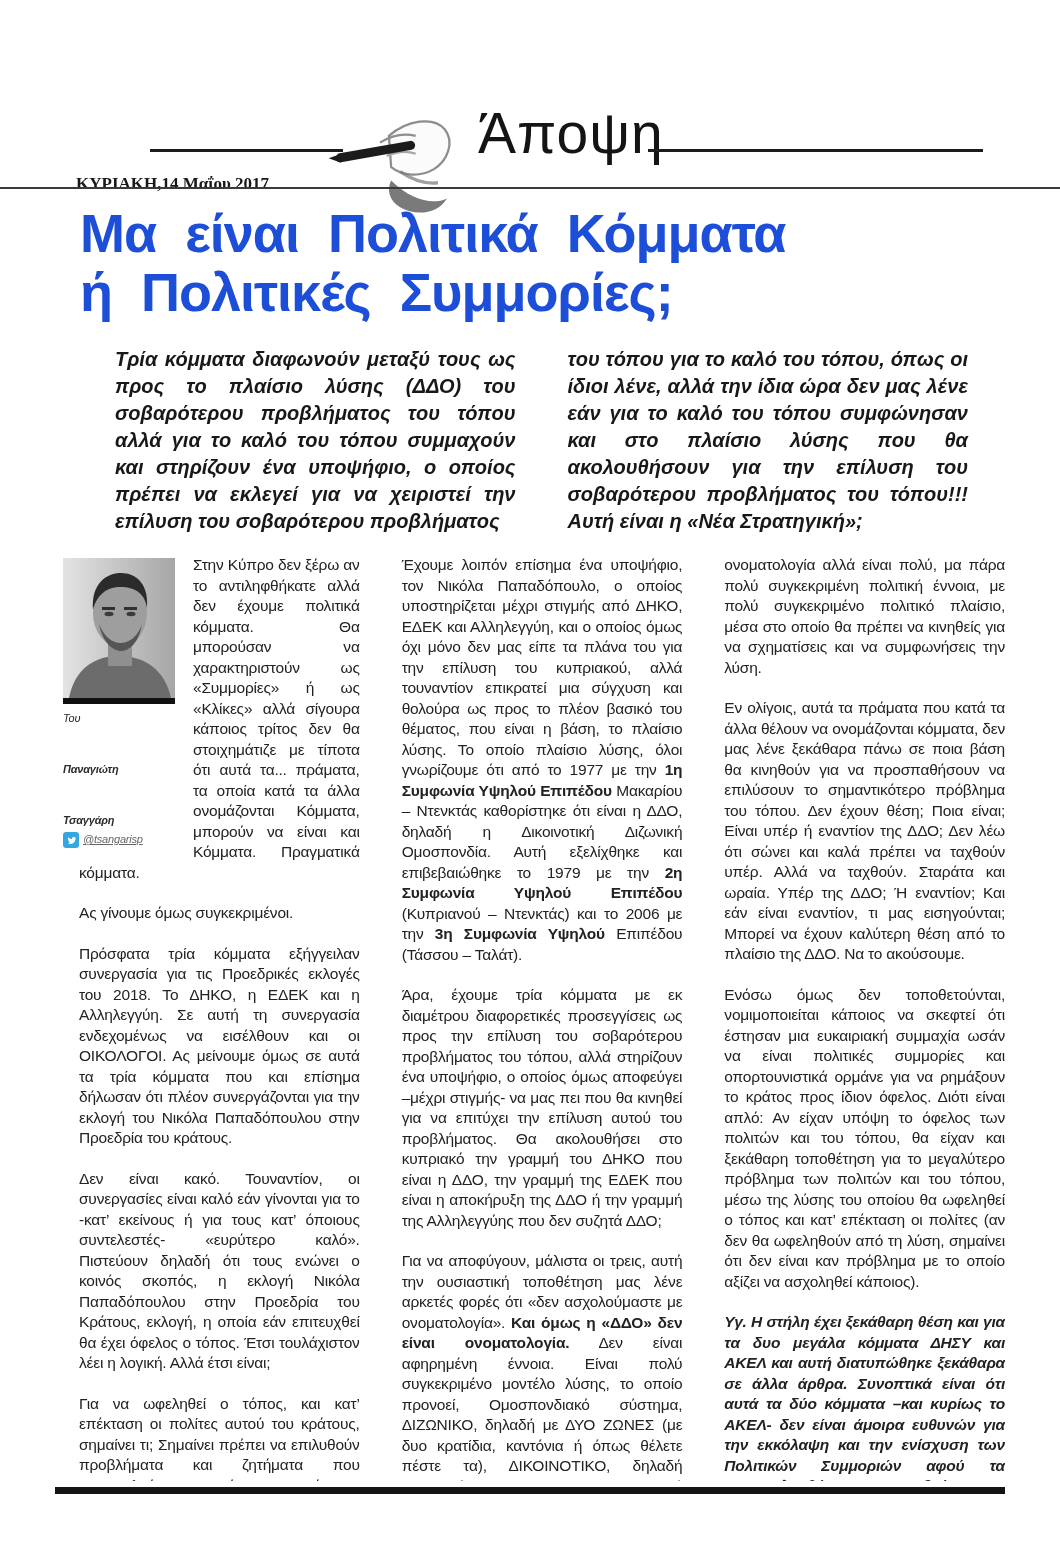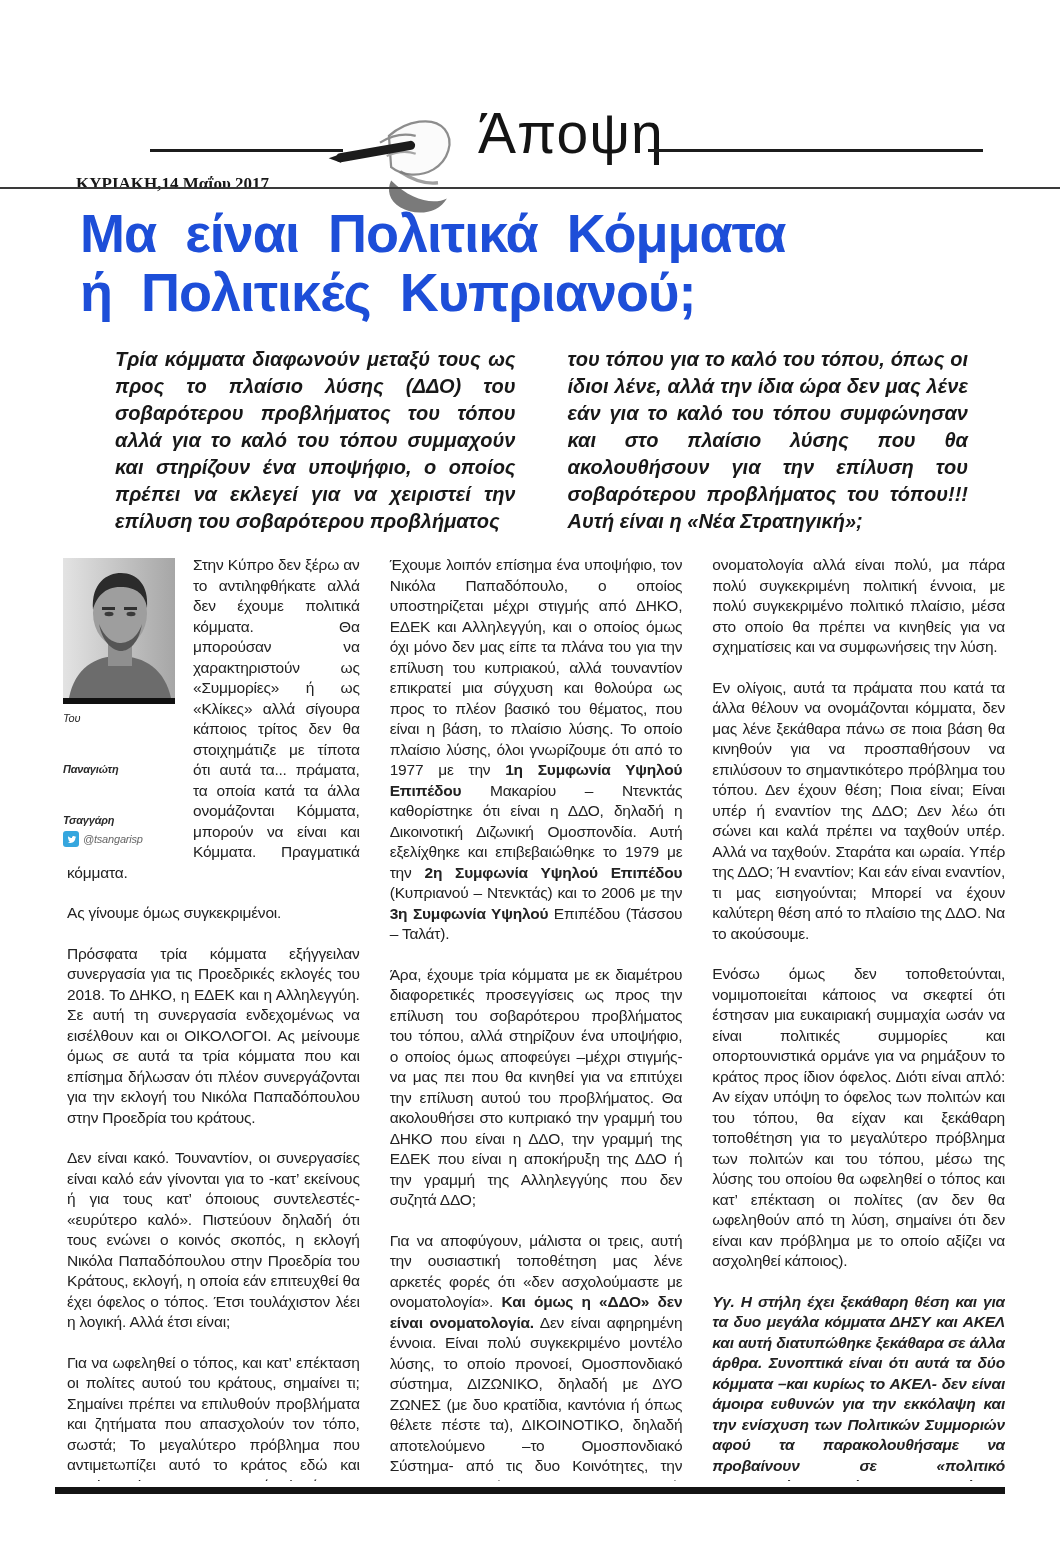--- a/index.html
+++ b/index.html
@@ -17,30 +17,30 @@
   .date{position:absolute;left:76px;top:174px;font-family:"Liberation Serif","DejaVu Serif",serif;font-weight:700;font-size:17px;color:#181818;}
   .full-rule{position:absolute;left:0;top:187px;width:1060px;height:2px;background:#3a3a3a;}
   
   .headline{margin:12px 60px 0 80px;font-weight:700;font-size:54px;line-height:59px;letter-spacing:-1px;word-spacing:15px;color:#1d4ed8;}
   
   .lead{display:flex;gap:52px;margin:24px 92px 0 115px;font-weight:700;font-style:italic;font-size:20px;line-height:27px;text-align:justify;color:#181818;}
   .lead > div{flex:1;}
   
   .columns{display:flex;gap:26px;margin:20px 55px 0 63px;height:926px;overflow:hidden;}
   .col{flex:1;text-align:justify;font-size:15.5px;line-height:20.5px;letter-spacing:-0.2px;color:#222;}
-  .body-p{margin:0 0 20px 4px;}
+  .body-p{margin:0 0 20px 16px;}
   .seg-b{font-weight:700;}
   .seg-bi{font-weight:700;font-style:italic;}
   
   .author-block{float:left;width:120px;margin:3px 10px 2px 0;}
   .author-photo{width:112px;height:140px;border-bottom:6px solid #101010;background:#cfcfcf;}
   .author-photo svg{display:block;width:100%;height:100%;}
   .author-caption{margin-top:5px;font-size:11px;line-height:18px;font-style:italic;color:#2b2b2b;}
   .author-caption .bold{font-weight:700;margin-top:33px;}
-  .twitter-row{display:flex;align-items:center;gap:4px;color:#666;margin-top:1px;}
+  .twitter-row{display:flex;align-items:flex-end;gap:4px;color:#666;margin-top:1px;text-decoration:underline;}
   .tw-icon{width:16px;height:16px;background:#35a6de;border-radius:3px;display:inline-flex;align-items:center;justify-content:center;flex:0 0 16px;}
   .tw-icon svg{width:11px;height:11px;}
   
   .bottom-rule{margin:6px 55px 0 55px;height:7px;background:#141414;}
 </style>
 </head>
 <body>
 
 <div class="masthead">
   <div class="rule-left"></div>
@@ -56,21 +56,21 @@
     </svg>
   </div>
   <div class="section-title">Άποψη</div>
   <div class="rule-right"></div>
   <div class="date">ΚΥΡΙΑΚΗ,14 Μαΐου 2017</div>
   <div class="full-rule"></div>
 </div>
 
 <h1 class="headline" style="margin-top:12px;">
   <span style="display:block">Μα είναι Πολιτικά Κόμματα</span>
-  <span style="display:block">ή Πολιτικές Κυπριανού;</span>
+  <span style="display:block">ή Πολιτικές Συμμορίες;</span>
 </h1>
 
 <div class="lead">
   <div>Τρία κόμματα διαφωνούν μεταξύ τους ως προς το πλαίσιο λύσης (ΔΔΟ) του σοβαρότερου προβλήματος του τόπου αλλά για το καλό του τόπου συμμαχούν και στηρίζουν ένα υποψήφιο, ο οποίος πρέπει να εκλεγεί για να χειριστεί την επίλυση του σοβαρότερου προβλήματος</div>
   <div>του τόπου για το καλό του τόπου, όπως οι ίδιοι λένε, αλλά την ίδια ώρα δεν μας λένε εάν για το καλό του τόπου συμφώνησαν και στο πλαίσιο λύσης που θα ακολουθήσουν για την επίλυση του σοβαρότερου προβλήματος του τόπου!!! Αυτή είναι η «Νέα Στρατηγική»;</div>
 </div>
 
 <div class="columns">
   <div class="col">
     <div class="author-block">

